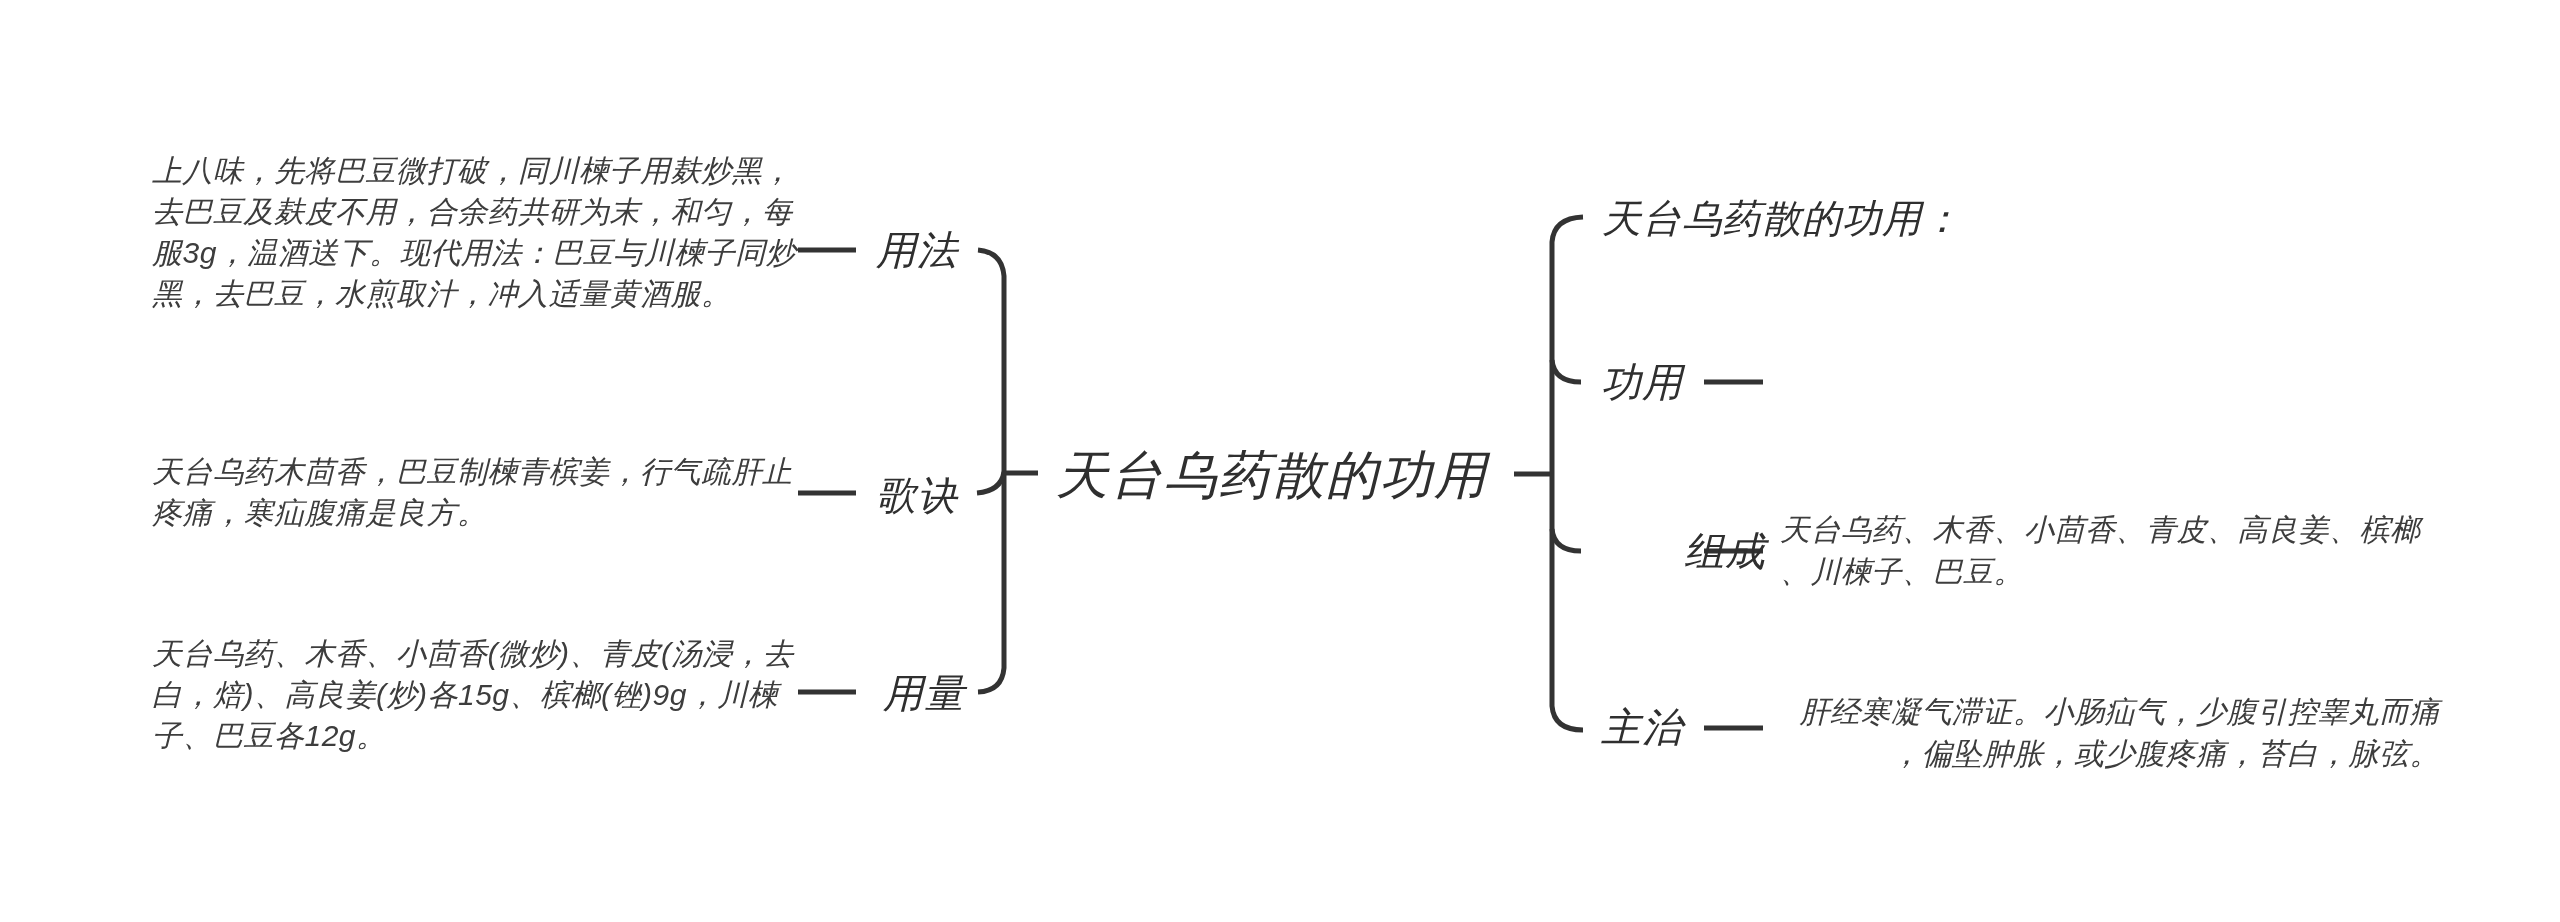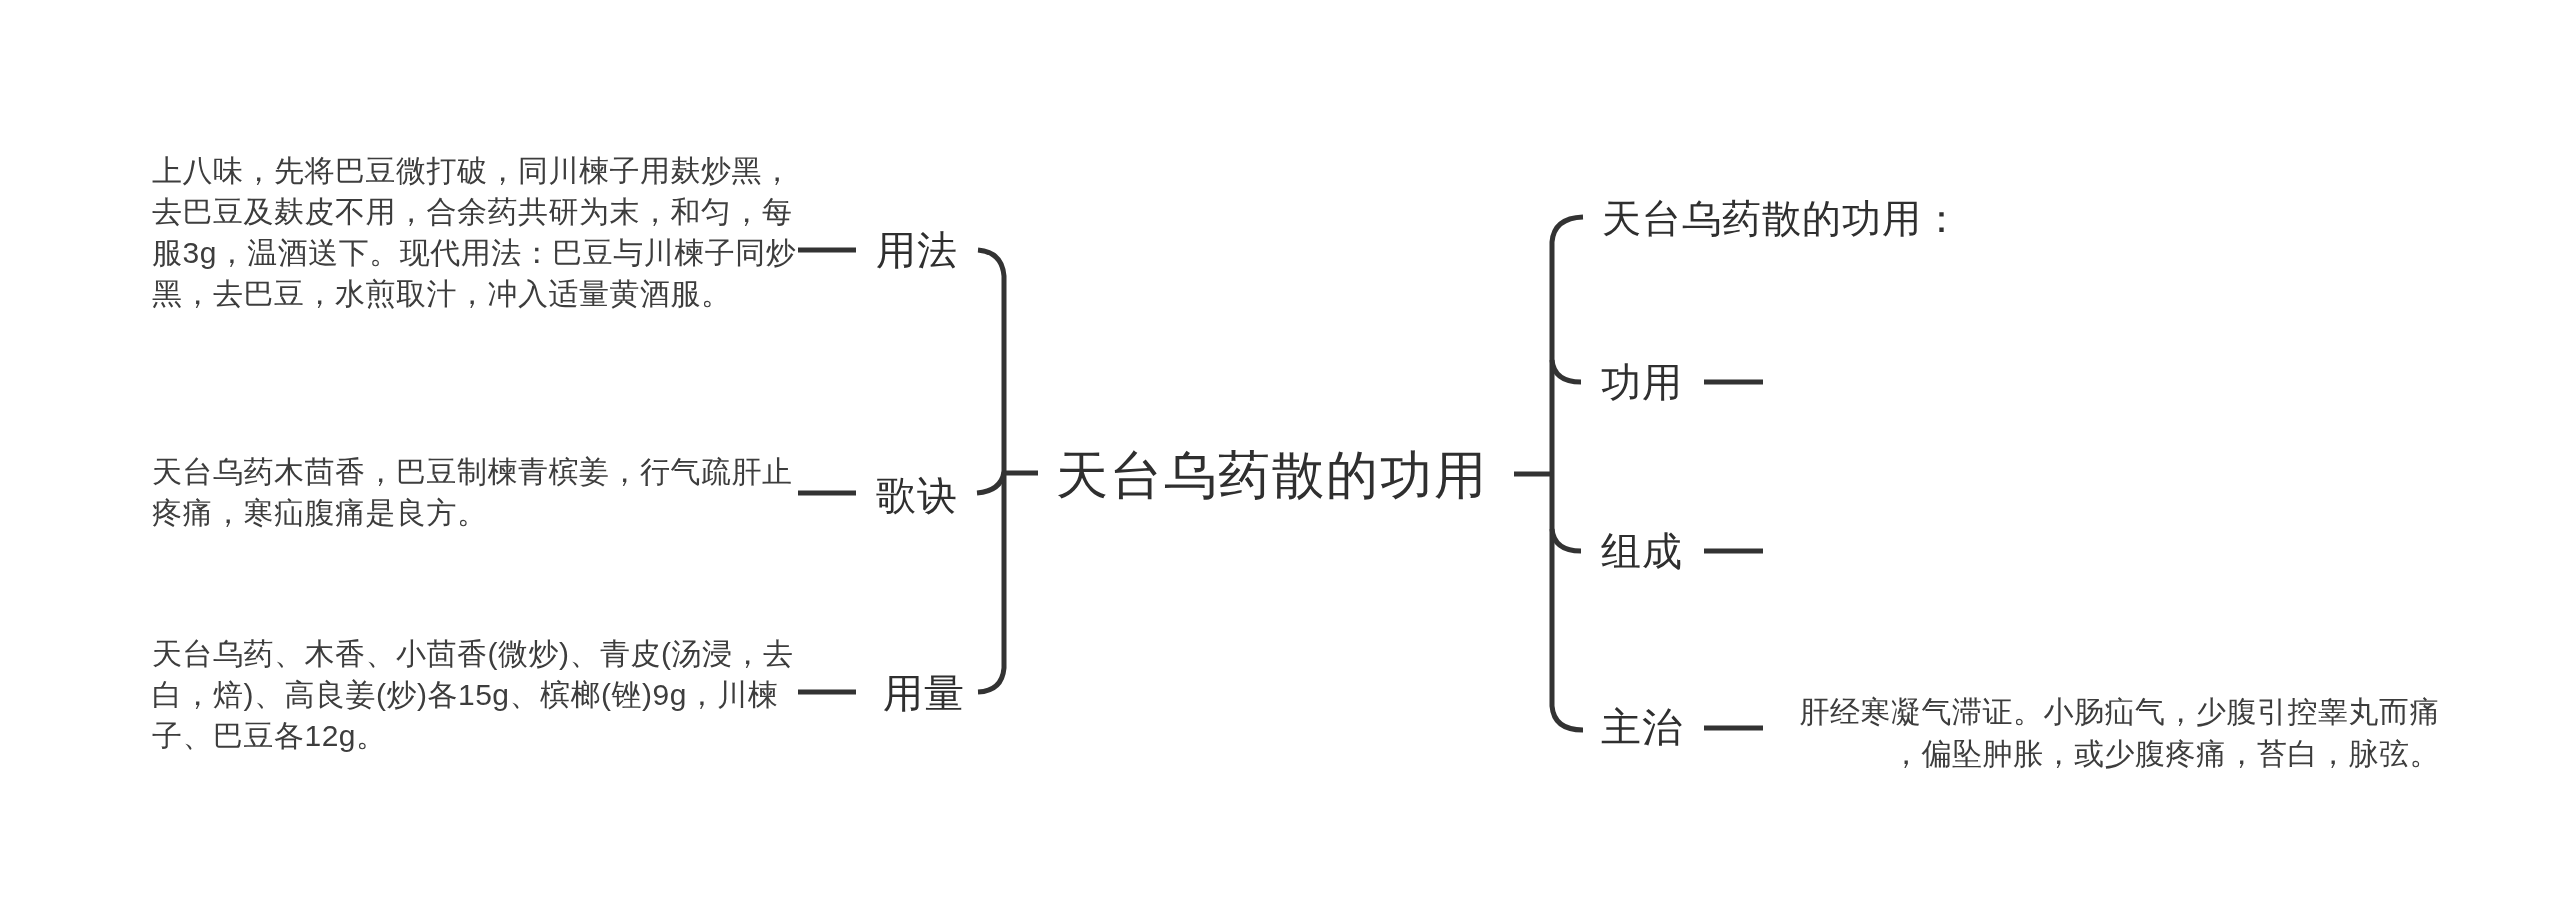--- a/index.html
+++ b/index.html
@@ -7,20 +7,21 @@
     --heading-color:#2f2f2f;
     --body-color:#3d3d3d;
   }
   html,body{margin:0;padding:0;background:#ffffff;}
   .canvas{
     position:relative;
     width:2560px;height:812px;
     background:#ffffff;
     font-family:"Liberation Sans","DejaVu Sans",sans-serif;
     overflow:hidden;
+    font-style:italic;
   }
   .connector{position:absolute;left:0;top:0;width:2560px;height:922px;}
   .connector path{
     fill:none;
     stroke:var(--line-color);
     stroke-width:5;
     stroke-linecap:butt;
     stroke-linejoin:round;
   }
   .node{position:absolute;white-space:normal;}
@@ -63,21 +64,21 @@
   .p-dose  {left:152px;top:633px;width:655px;}
   
   .l-usage {left:876px;top:230px;}
   .l-geju  {left:876px;top:475px;}
   .l-dose  {left:876px;top:673px;margin-left:7px;}
   
   .c-topic {left:1056px;top:447px;}
   
   .r-title {left:1602px;top:198px;}
   .l-gongyong{left:1601px;top:362px;}
-  .l-zucheng {left:1601px;top:531px;}
+  .l-zucheng {left:1684px;top:531px;}
   .l-zhuzhi  {left:1601px;top:707px;}
   .t-gongyong{left:1780px;top:361px;width:680px;line-height:42px;}
   .t-zucheng {left:1780px;top:509px;width:655px;line-height:42px;}
   .t-zhuzhi  {left:1780px;top:691px;width:660px;line-height:42px;text-align:right;}
 </style>
 </head>
 <body style="background: rgb(255, 255, 255);">
 
 <div class="canvas">
 
@@ -110,17 +111,18 @@
   <div class="node branch-label l-geju">歌诀</div>
   <div class="node branch-label l-dose">用量</div>
 
   <div class="node right-title r-title">天台乌药散的功用：</div>
 
   <div class="node center-topic c-topic">天台乌药散的功用</div>
 
   <div class="node branch-label l-gongyong">功用</div>
 
   <div class="node branch-label l-zucheng">组成</div>
+  <div class="node body-text t-zucheng">天台乌药、木香、小茴香、青皮、高良姜、槟榔、川楝子、巴豆。</div>
 
   <div class="node branch-label l-zhuzhi">主治</div>
   <div class="node body-text t-zhuzhi">肝经寒凝气滞证。小肠疝气，少腹引控睾丸而痛，偏坠肿胀，或少腹疼痛，苔白，脉弦。</div>
 
 </div>
 
 </body></html>

